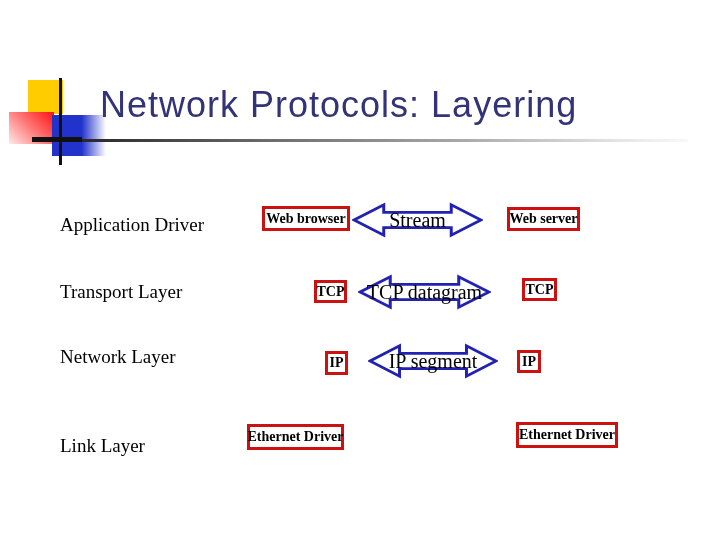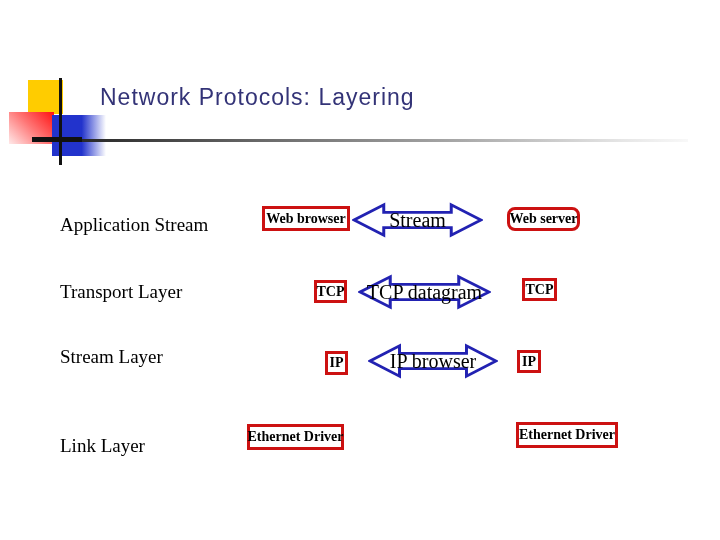--- a/index.html
+++ b/index.html
@@ -12,21 +12,21 @@
     overflow: hidden;
     font-family: "Liberation Serif", serif;
   }
 
   
   .slide-title {
     position: absolute;
     left: 100px;
     top: 84px;
     font-family: "Liberation Sans", sans-serif;
-    font-size: 23px;
+    font-size: 36px;
     font-weight: 400;
     letter-spacing: 1px;
     color: var(--title-text, #333377);
     white-space: nowrap;
   }
   .logo-yellow {
     position: absolute; left: 28px; top: 80px; width: 35px; height: 34px;
     background: var(--logo-yellow, #ffcc00);
   }
   .logo-red {
@@ -98,48 +98,48 @@
 
   <div class="logo-yellow"></div>
   <div class="logo-red"></div>
   <div class="logo-blue"></div>
   <div class="logo-vline"></div>
   <div class="rule-gradient"></div>
   <div class="rule-dark"></div>
 
   <div class="slide-title">Network Protocols: Layering</div>
 
-  <div class="layer-label" style="top:214px;">Application Stream</div>
+  <div class="layer-label" style="top:214px;">Application Driver</div>
   <div class="layer-label" style="top:281px;">Transport Layer</div>
-  <div class="layer-label" style="top:346px;">Stream Layer</div>
+  <div class="layer-label" style="top:346px;">Network Layer</div>
   <div class="layer-label" style="top:411px;margin-top:24px;">Link Layer</div>
 
   <div class="dbox" style="left:262px; top:206px; width:88px; height:25px;">Web browser</div>
   <div class="arrow" style="left:352px; top:202px; width:131px; height:36px;">
     <svg viewBox="0 0 132 38" preserveAspectRatio="none">
       <polygon points="2,19 32,3 32,11 100,11 100,3 130,19 100,35 100,27 32,27 32,35"></polygon>
     </svg>
     <div class="arrow-label">Stream</div>
   </div>
-  <div class="dbox" style="left:507px; top:207px; width:73px; height:24px;border-radius:8px;">Web server</div>
+  <div class="dbox" style="left:507px; top:207px; width:73px; height:24px;">Web server</div>
 
   <div class="dbox" style="left:314px; top:280px; width:33px; height:23px;">TCP</div>
   <div class="arrow" style="left:358px; top:274px; width:133px; height:36px;">
     <svg viewBox="0 0 132 38" preserveAspectRatio="none">
       <polygon points="2,19 32,3 32,11 100,11 100,3 130,19 100,35 100,27 32,27 32,35"></polygon>
     </svg>
     <div class="arrow-label">TCP datagram</div>
   </div>
   <div class="dbox" style="left:522px; top:278px; width:35px; height:23px;">TCP</div>
 
   <div class="dbox" style="left:325px; top:351px; width:23px; height:24px;">IP</div>
   <div class="arrow" style="left:368px; top:343px; width:130px; height:36px;">
     <svg viewBox="0 0 132 38" preserveAspectRatio="none">
       <polygon points="2,19 32,3 32,11 100,11 100,3 130,19 100,35 100,27 32,27 32,35"></polygon>
     </svg>
-    <div class="arrow-label">IP browser</div>
+    <div class="arrow-label">IP segment</div>
   </div>
   <div class="dbox" style="left:517px; top:350px; width:24px; height:23px;">IP</div>
 
   <div class="dbox" style="left:247px; top:424px; width:97px; height:26px;">Ethernet Driver</div>
   <div class="dbox" style="left:516px; top:422px; width:102px; height:26px;">Ethernet Driver</div>
 
 </div>
 
 </body></html>

